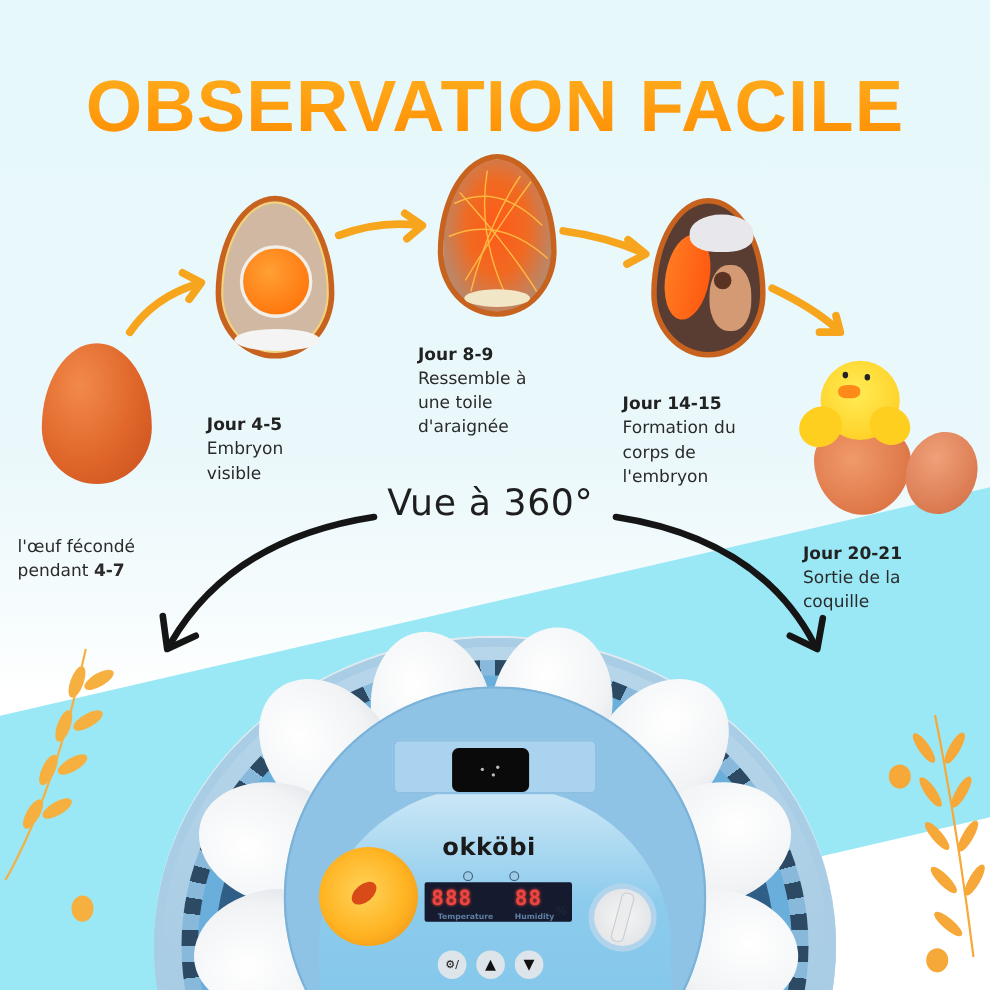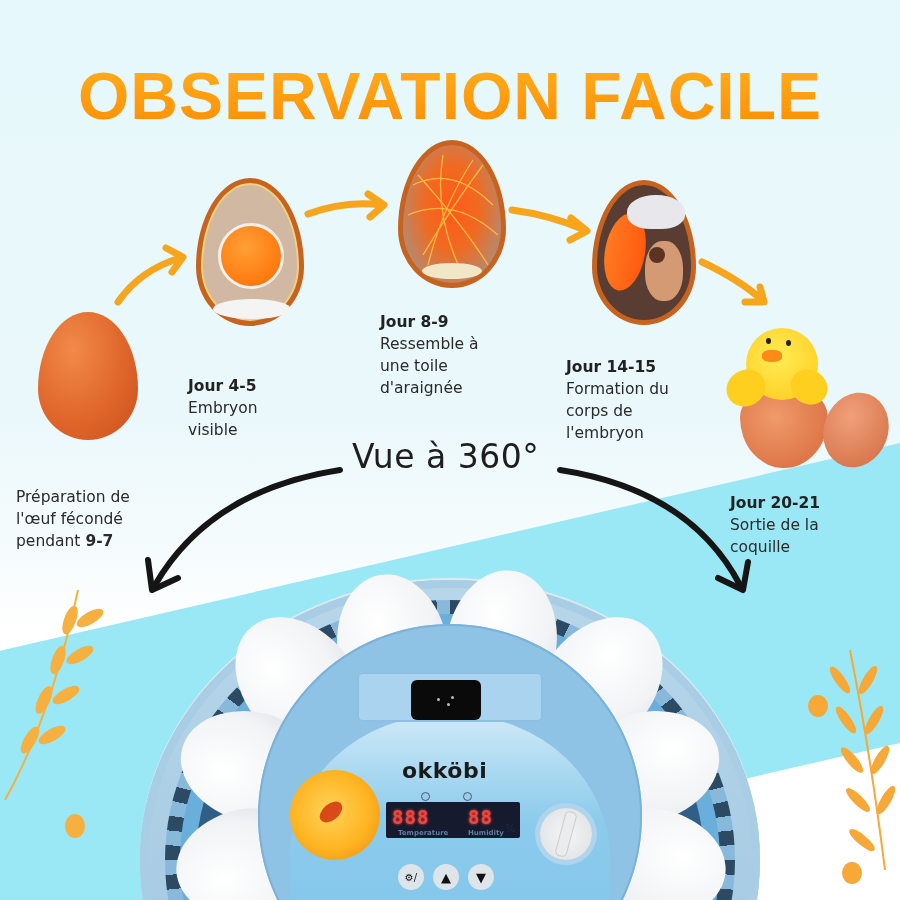--- a/index.html
+++ b/index.html
@@ -214,23 +214,22 @@
   <div class="abs" style="left:16px; top:8px; width:72px; height:72px; border-radius:50%; background: radial-gradient(circle at 45% 40%, #ffec55, #ffc818);"></div>
   <div class="abs" style="left:-4px; top:50px; width:40px; height:36px; border-radius:50%; background:#ffcf20; transform: rotate(-30deg);"></div>
   <div class="abs" style="left:60px; top:50px; width:38px; height:34px; border-radius:50%; background:#ffcf20; transform: rotate(30deg);"></div>
   <div class="abs" style="left:32px; top:30px; width:20px; height:12px; border-radius:40%; background:#ff8a1a;"></div>
   <div class="abs" style="left:36px; top:18px; width:5px; height:6px; border-radius:50%; background:#222;"></div>
   <div class="abs" style="left:56px; top:20px; width:5px; height:6px; border-radius:50%; background:#222;"></div>
   <div class="abs" style="left:94px; top:72px; width:64px; height:76px; border-radius:50%; background: radial-gradient(ellipse at 35% 35%, #f0a07a, #d16b40); transform: rotate(20deg);"></div>
 </div>
 
 <div class="stage-text" style="left:16px; top:486px; width:150px;">
-  <span style="display:block">Préparation de</span>
   <span style="display:block">l'œuf fécondé</span>
-  <span style="display:block"><span>pendant </span><b>9-7</b></span>
+  <span style="display:block"><span>pendant </span><b>4-7</b></span>
 </div>
 
 <div class="stage-text" style="left:188px; top:356px; width:120px;margin-top:19px;">
   <span class="day">Jour 4-5</span>
   <span style="display:block">Embryon</span>
   <span style="display:block">visible</span>
 </div>
 
 <div class="stage-text" style="left:380px; top:311px; width:140px;">
   <span class="day">Jour 8-9</span>

